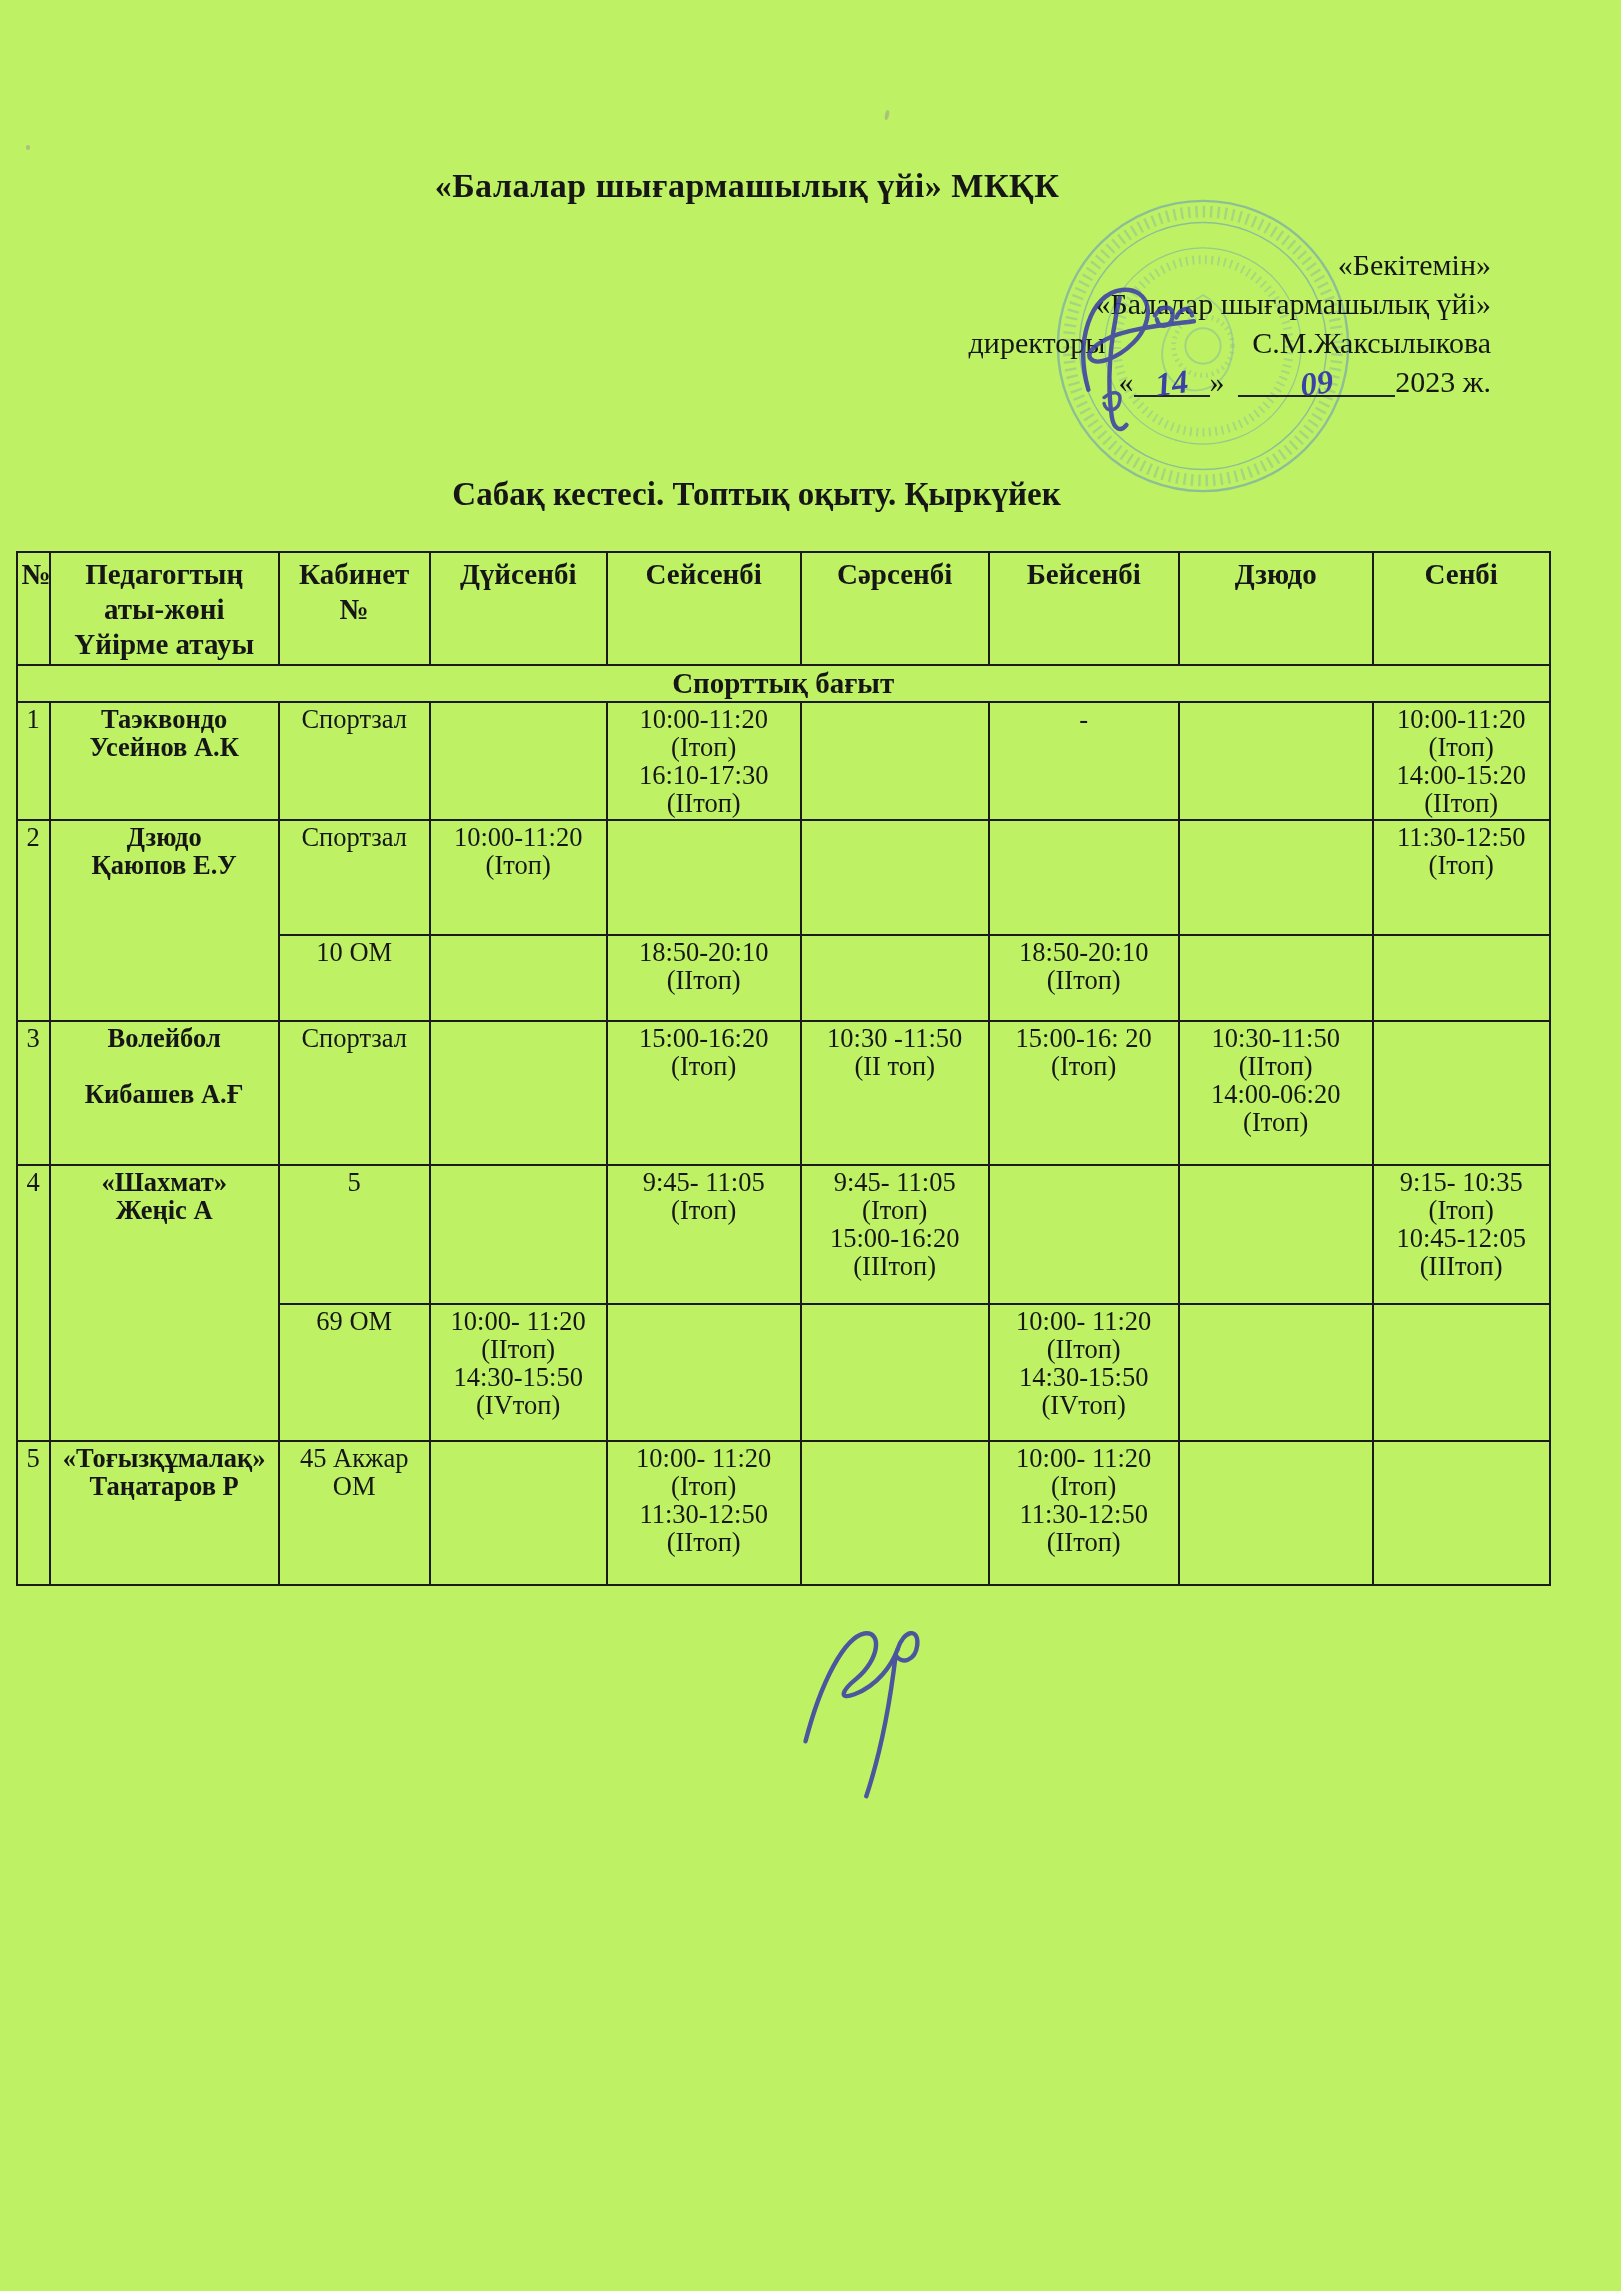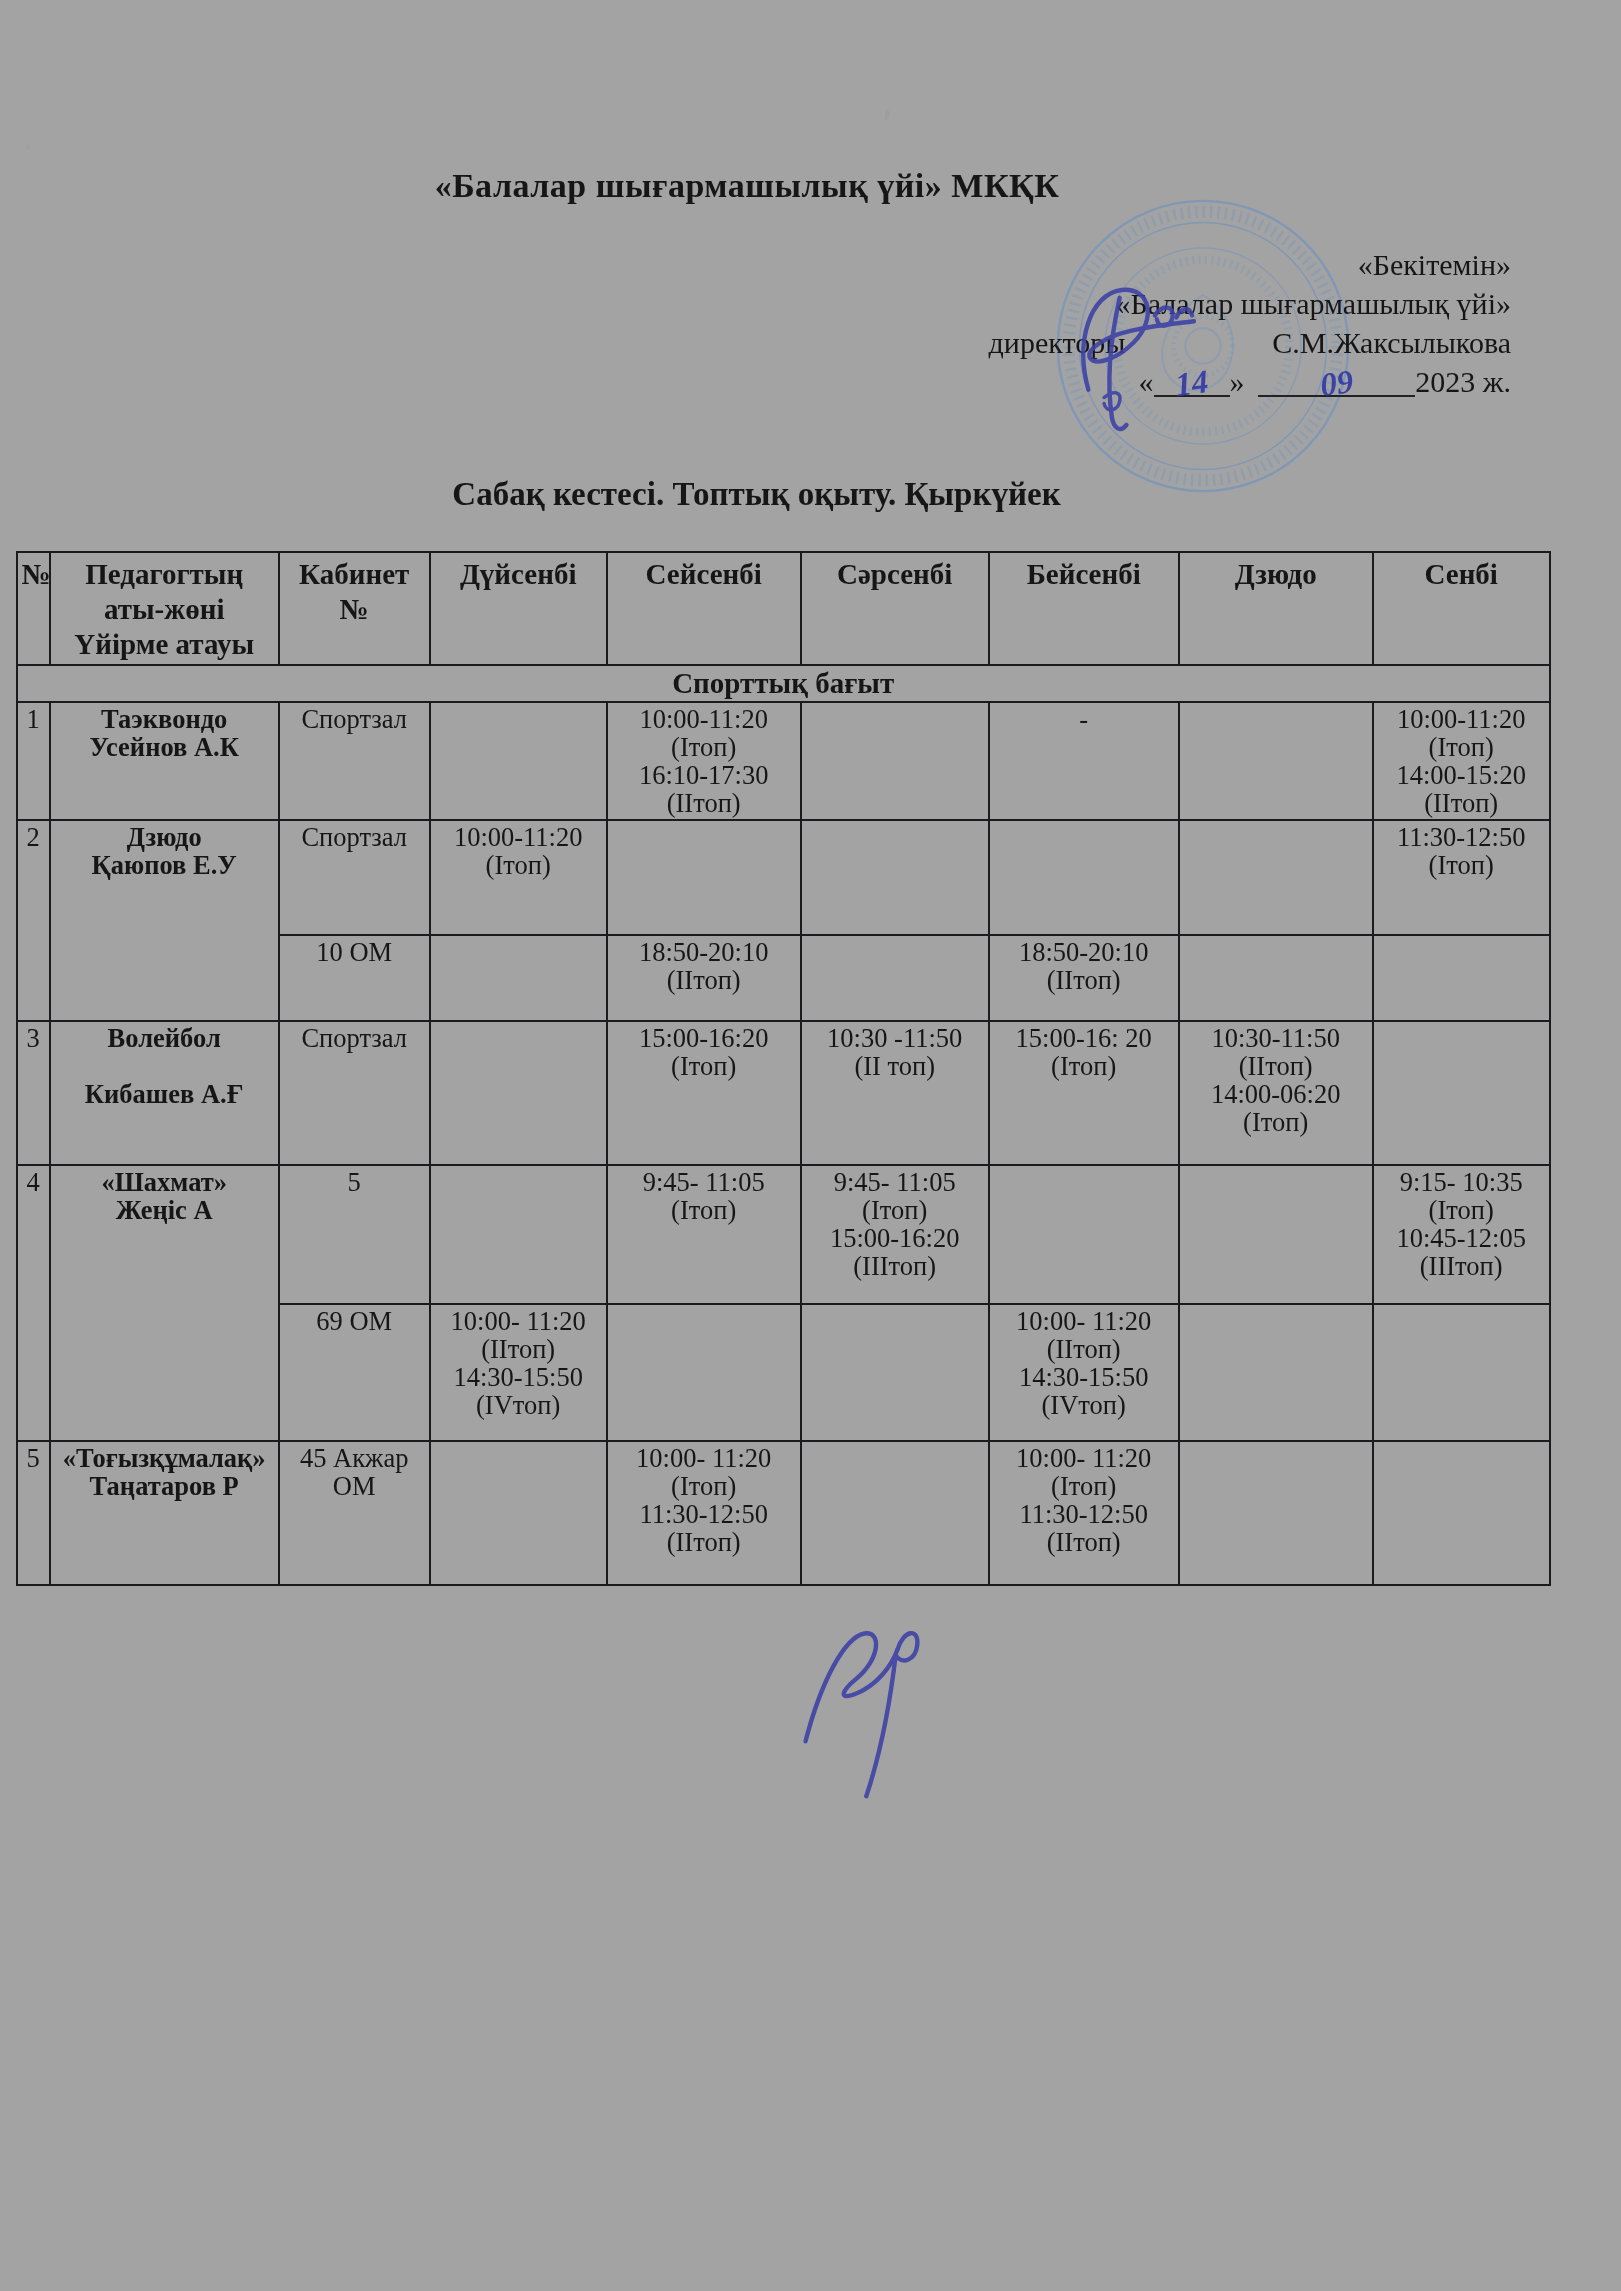--- a/index.html
+++ b/index.html
@@ -1,22 +1,22 @@
 <!DOCTYPE html>
 <html><head>
 <meta charset="utf-8">
 <style>
   html,body{margin:0;padding:0;background:#fcfbf8;}
-  .page{position:relative;width:1621px;height:2292px;background:#a3a3a3;
+  .page{position:relative;width:1621px;height:2292px;background:#bef264;
         font-family:"Liberation Serif","DejaVu Serif",serif;color:#161616;overflow:hidden;}
 
   
   .org-title{position:absolute;top:167px;left:0;width:1494px;text-align:center;
              font-size:34px;font-weight:bold;letter-spacing:0.5px;}
-  .approval{position:absolute;top:245px;right:110px;text-align:right;
+  .approval{position:absolute;top:245px;right:130px;text-align:right;
             font-size:30px;line-height:39px;z-index:3;}
   .sig-gap{display:inline-block;width:147px;}
   .blank{display:inline-block;border-bottom:2px solid #222;height:33px;
          vertical-align:baseline;text-align:center;}
   .blank-day{width:76px;}
   .blank-month{width:157px;margin-left:13.7px;}
   .hand{display:inline-block;font-style:italic;color:#3c41a5;font-size:33px;
         transform:rotate(-7deg) translateY(2px);font-weight:bold;}
 
   

